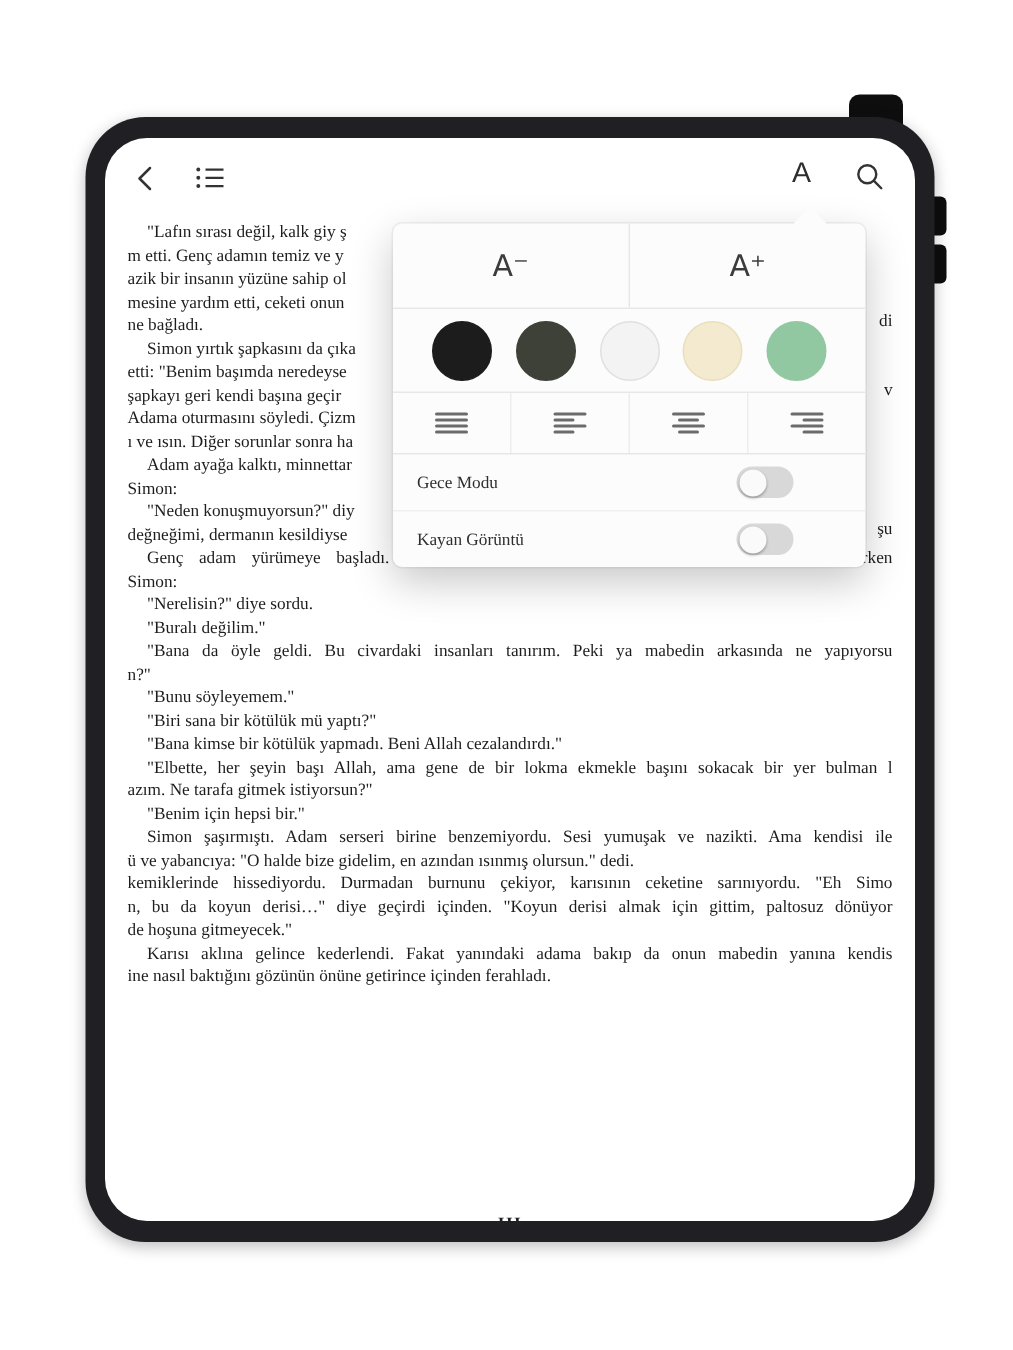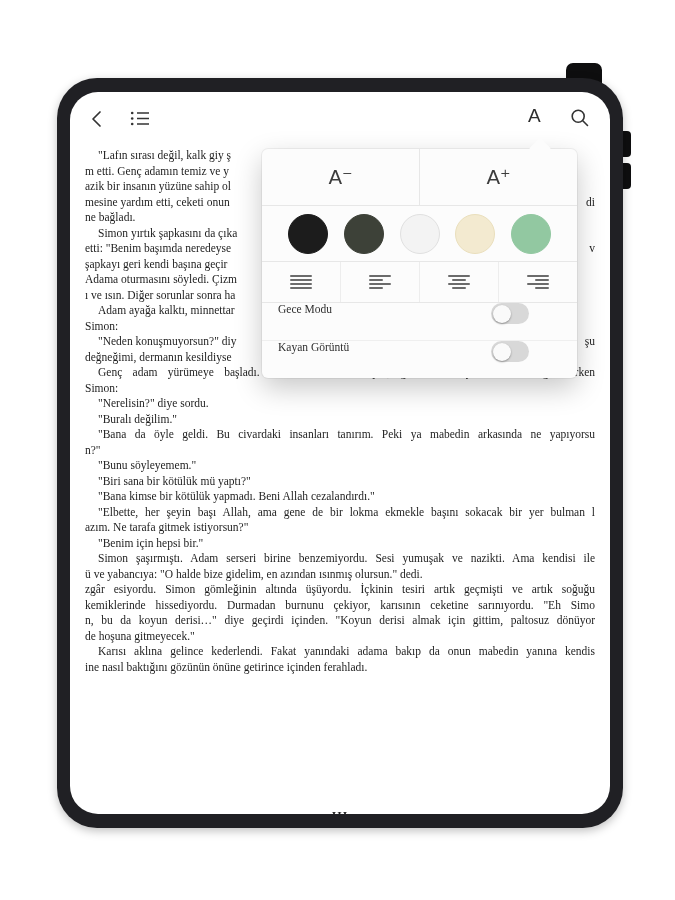--- a/index.html
+++ b/index.html
@@ -35,21 +35,21 @@
   .tb-search{left:500px;top:16px;}
   
   .content{
     position:absolute;left:15px;right:15px;top:56px;
     font-family:"Liberation Serif","DejaVu Serif",serif;
     font-size:11.5px;color:#1d1d1d;
   }
   .line{height:15.5px;line-height:15.5px;position:relative;overflow:visible;white-space:nowrap;}
   .line.just{white-space:normal;text-align:justify;text-align-last:justify;}
   .line.ind{text-indent:13px;}
-  .line .rt{position:absolute;right:0;top:0;text-indent:0;}
+  .line .rt{position:absolute;right:0;top:12px;text-indent:0;}
   .page-marker{
     position:absolute;left:0;right:0;top:662px;text-align:center;
     font-family:"Liberation Serif","DejaVu Serif",serif;
     font-size:11.5px;font-weight:bold;letter-spacing:1px;color:#1d1d1d;
   }
   
   .popover{
     position:absolute;left:192px;top:57px;width:315px;z-index:10;
     background:#fcfcfc;border-radius:6px;
     box-shadow:0 10px 28px rgba(0,0,0,.22), 0 0 0 1px rgba(0,0,0,.05);
@@ -73,21 +73,21 @@
   .row-align{display:flex;height:40px;border-bottom:1px solid #e7e7e7;}
   .align-cell{flex:1;display:flex;align-items:center;justify-content:center;cursor:pointer;}
   .align-cell + .align-cell{border-left:1px solid #ededed;}
   .align-icon{display:flex;flex-direction:column;gap:2.5px;width:22px;}
   .align-icon .bar{height:1.5px;background:#6b6b6b;border-radius:1px;}
   .align-icon.left{align-items:flex-start;}
   .align-icon.center{align-items:center;}
   .align-icon.right{align-items:flex-end;}
   .align-icon.justify{align-items:stretch;}
   .row-toggle{
-    display:flex;align-items:flex-start;justify-content:space-between;
+    display:flex;align-items:center;justify-content:space-between;
     height:37px;padding:0 48px 0 16px;border-bottom:1px solid #efefef;
   }
   .row-toggle:last-child{border-bottom:none;}
   .toggle-label{
     font-family:"Liberation Serif","DejaVu Serif",serif;
     font-size:11.5px;color:#2e2e2e;
   }
   .toggle{
     width:38px;height:21px;border-radius:11px;background:#d8d8d8;
     position:relative;cursor:pointer;flex:none;
@@ -161,21 +161,20 @@
           <div class="line ind just"><span>"Bana da öyle geldi. Bu civardaki insanları tanırım. Peki ya mabedin arkasında ne yapıyorsu</span></div>
           <div class="line"><span>n?"</span></div>
           <div class="line ind"><span>"Bunu söyleyemem."</span></div>
           <div class="line ind"><span>"Biri sana bir kötülük mü yaptı?"</span></div>
           <div class="line ind"><span>"Bana kimse bir kötülük yapmadı. Beni Allah cezalandırdı."</span></div>
           <div class="line ind just"><span>"Elbette, her şeyin başı Allah, ama gene de bir lokma ekmekle başını sokacak bir yer bulman l</span></div>
           <div class="line"><span>azım. Ne tarafa gitmek istiyorsun?"</span></div>
           <div class="line ind"><span>"Benim için hepsi bir."</span></div>
           <div class="line ind just"><span>Simon şaşırmıştı. Adam serseri birine benzemiyordu. Sesi yumuşak ve nazikti. Ama kendisi ile</span></div>
           <div class="line"><span>ü ve yabancıya: "O halde bize gidelim, en azından ısınmış olursun." dedi.</span></div>
-          <div class="line just"><span>zgâr esiyordu. Simon gömleğinin altında üşüyordu. İçkinin tesiri artık geçmişti ve artık soğuğu</span></div>
           <div class="line just"><span>kemiklerinde hissediyordu. Durmadan burnunu çekiyor, karısının ceketine sarınıyordu. "Eh Simo</span></div>
           <div class="line just"><span>n, bu da koyun derisi…" diye geçirdi içinden. "Koyun derisi almak için gittim, paltosuz dönüyor</span></div>
           <div class="line"><span>de hoşuna gitmeyecek."</span></div>
           <div class="line ind just"><span>Karısı aklına gelince kederlendi. Fakat yanındaki adama bakıp da onun mabedin yanına kendis</span></div>
           <div class="line"><span>ine nasıl baktığını gözünün önüne getirince içinden ferahladı.</span></div>
         </div>
       <div class="page-marker">III</div>
     </div>
 
     <div class="popover">

